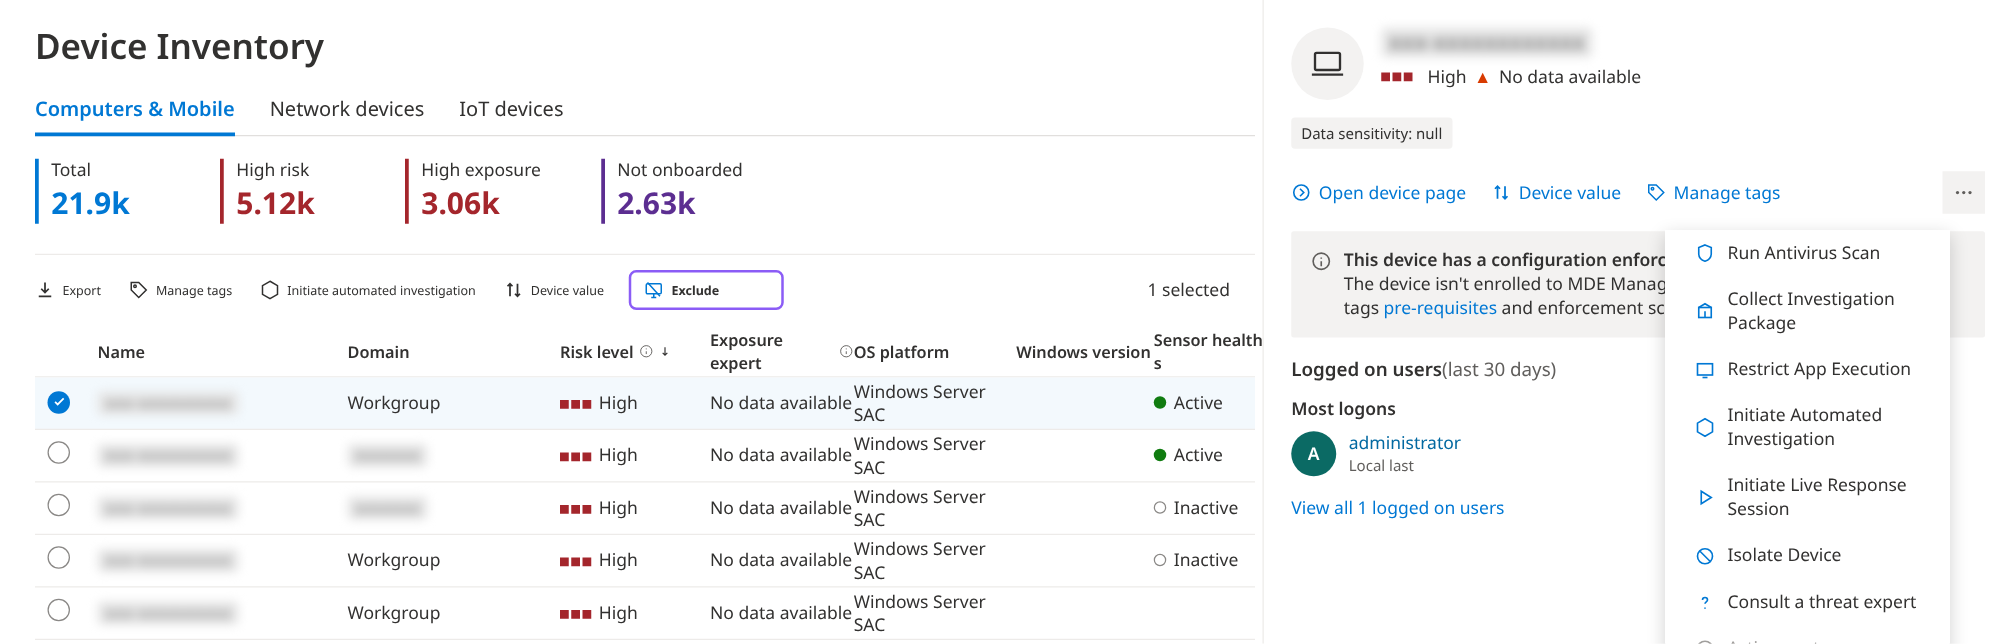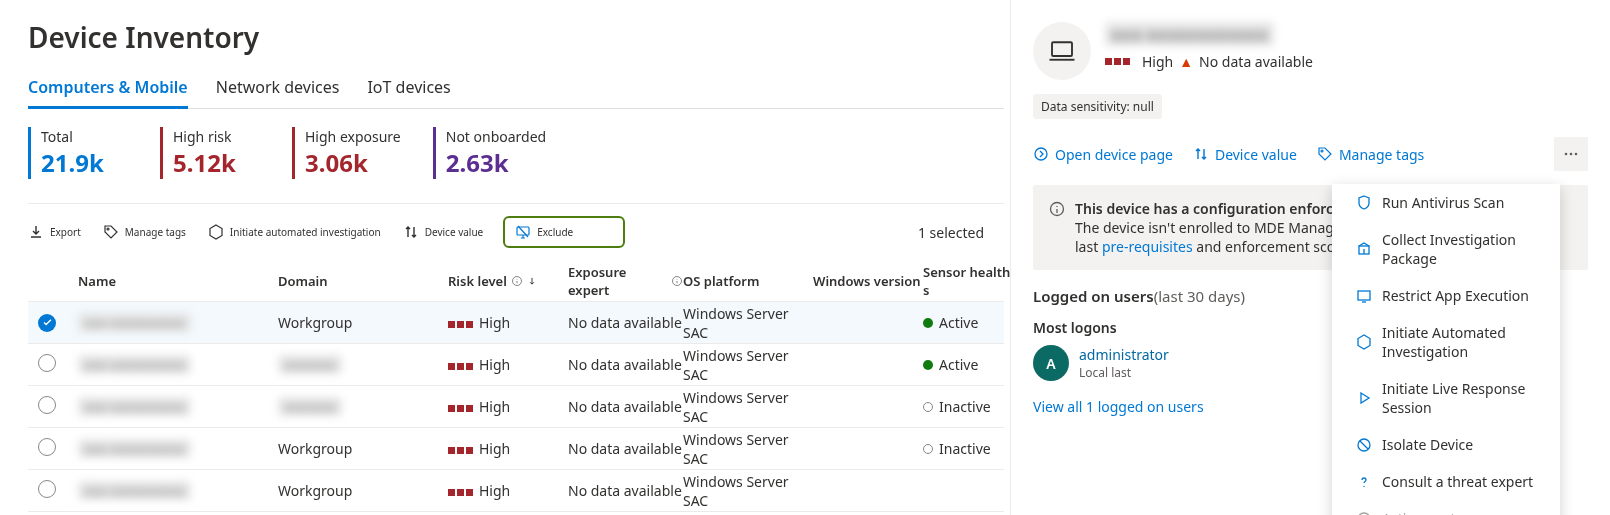--- a/index.html
+++ b/index.html
@@ -44,21 +44,21 @@
   }
   .tab.active::after {
     content: "";
     position: absolute;
     left: 0; right: 0; bottom: -11px;
     height: 3px;
     background: #0078d4;
   }
   .metrics {
     display: flex;
-    gap: 32px;
+    gap: 48px;
     margin: 18px 0 24px 0;
   }
   .metric {
     border-left: 3px solid #0078d4;
     padding-left: 10px;
     min-width: 100px;
   }
   .metric.red { border-left-color: #a4262c; }
   .metric.purple { border-left-color: #5c2e91; }
   .metric-label {
@@ -82,24 +82,25 @@
   .tool-item {
     display: inline-flex;
     align-items: center;
     gap: 6px;
     color: #323130;
     cursor: pointer;
     font-size: 10px;
   }
   .ico { width: 16px; height: 16px; flex: none; }
   .exclude-highlight {
-    border: 2px solid #4d7c0f;
+    border: 2px solid #8b5cf6;
     border-radius: 6px;
     padding: 6px 50px 6px 10px;
     margin-left: -2px;
+    font-weight: bold;
   }
   .selected-count {
     margin-left: auto;
     margin-right: 20px;
     color: #323130;
   }
   .table { width: 100%; }
   .thead, .trow {
     display: grid;
     grid-template-columns: 50px 200px 170px 120px 115px 130px 110px 95px;
@@ -426,21 +427,21 @@
 
   <div class="alert-box">
     <svg class="ico" style="margin-top:2px" viewBox="0 0 16 16" fill="none" stroke="#605e5c" stroke-width="1.3">
         <circle cx="8" cy="8" r="6.5"></circle>
         <path d="M8 5v1M8 8v4"></path>
       </svg>
     <div>
       <div class="alert-title">This device has a configuration enforcemen</div>
       <div>
         <span>The device isn't enrolled to MDE Manageme</span><br>
-        <span>last </span><a class="link">pre-requisites</a><span> and enforcement scope.</span>
+        <span>tags </span><a class="link">pre-requisites</a><span> and enforcement scope.</span>
       </div>
     </div>
   </div>
 
   <div class="logged-header">
     <span>Logged on users</span><span class="logged-sub">(last 30 days)</span>
   </div>
   <div class="logon-cols">
     <div>
       <div class="logon-col-title">Most logons</div>

